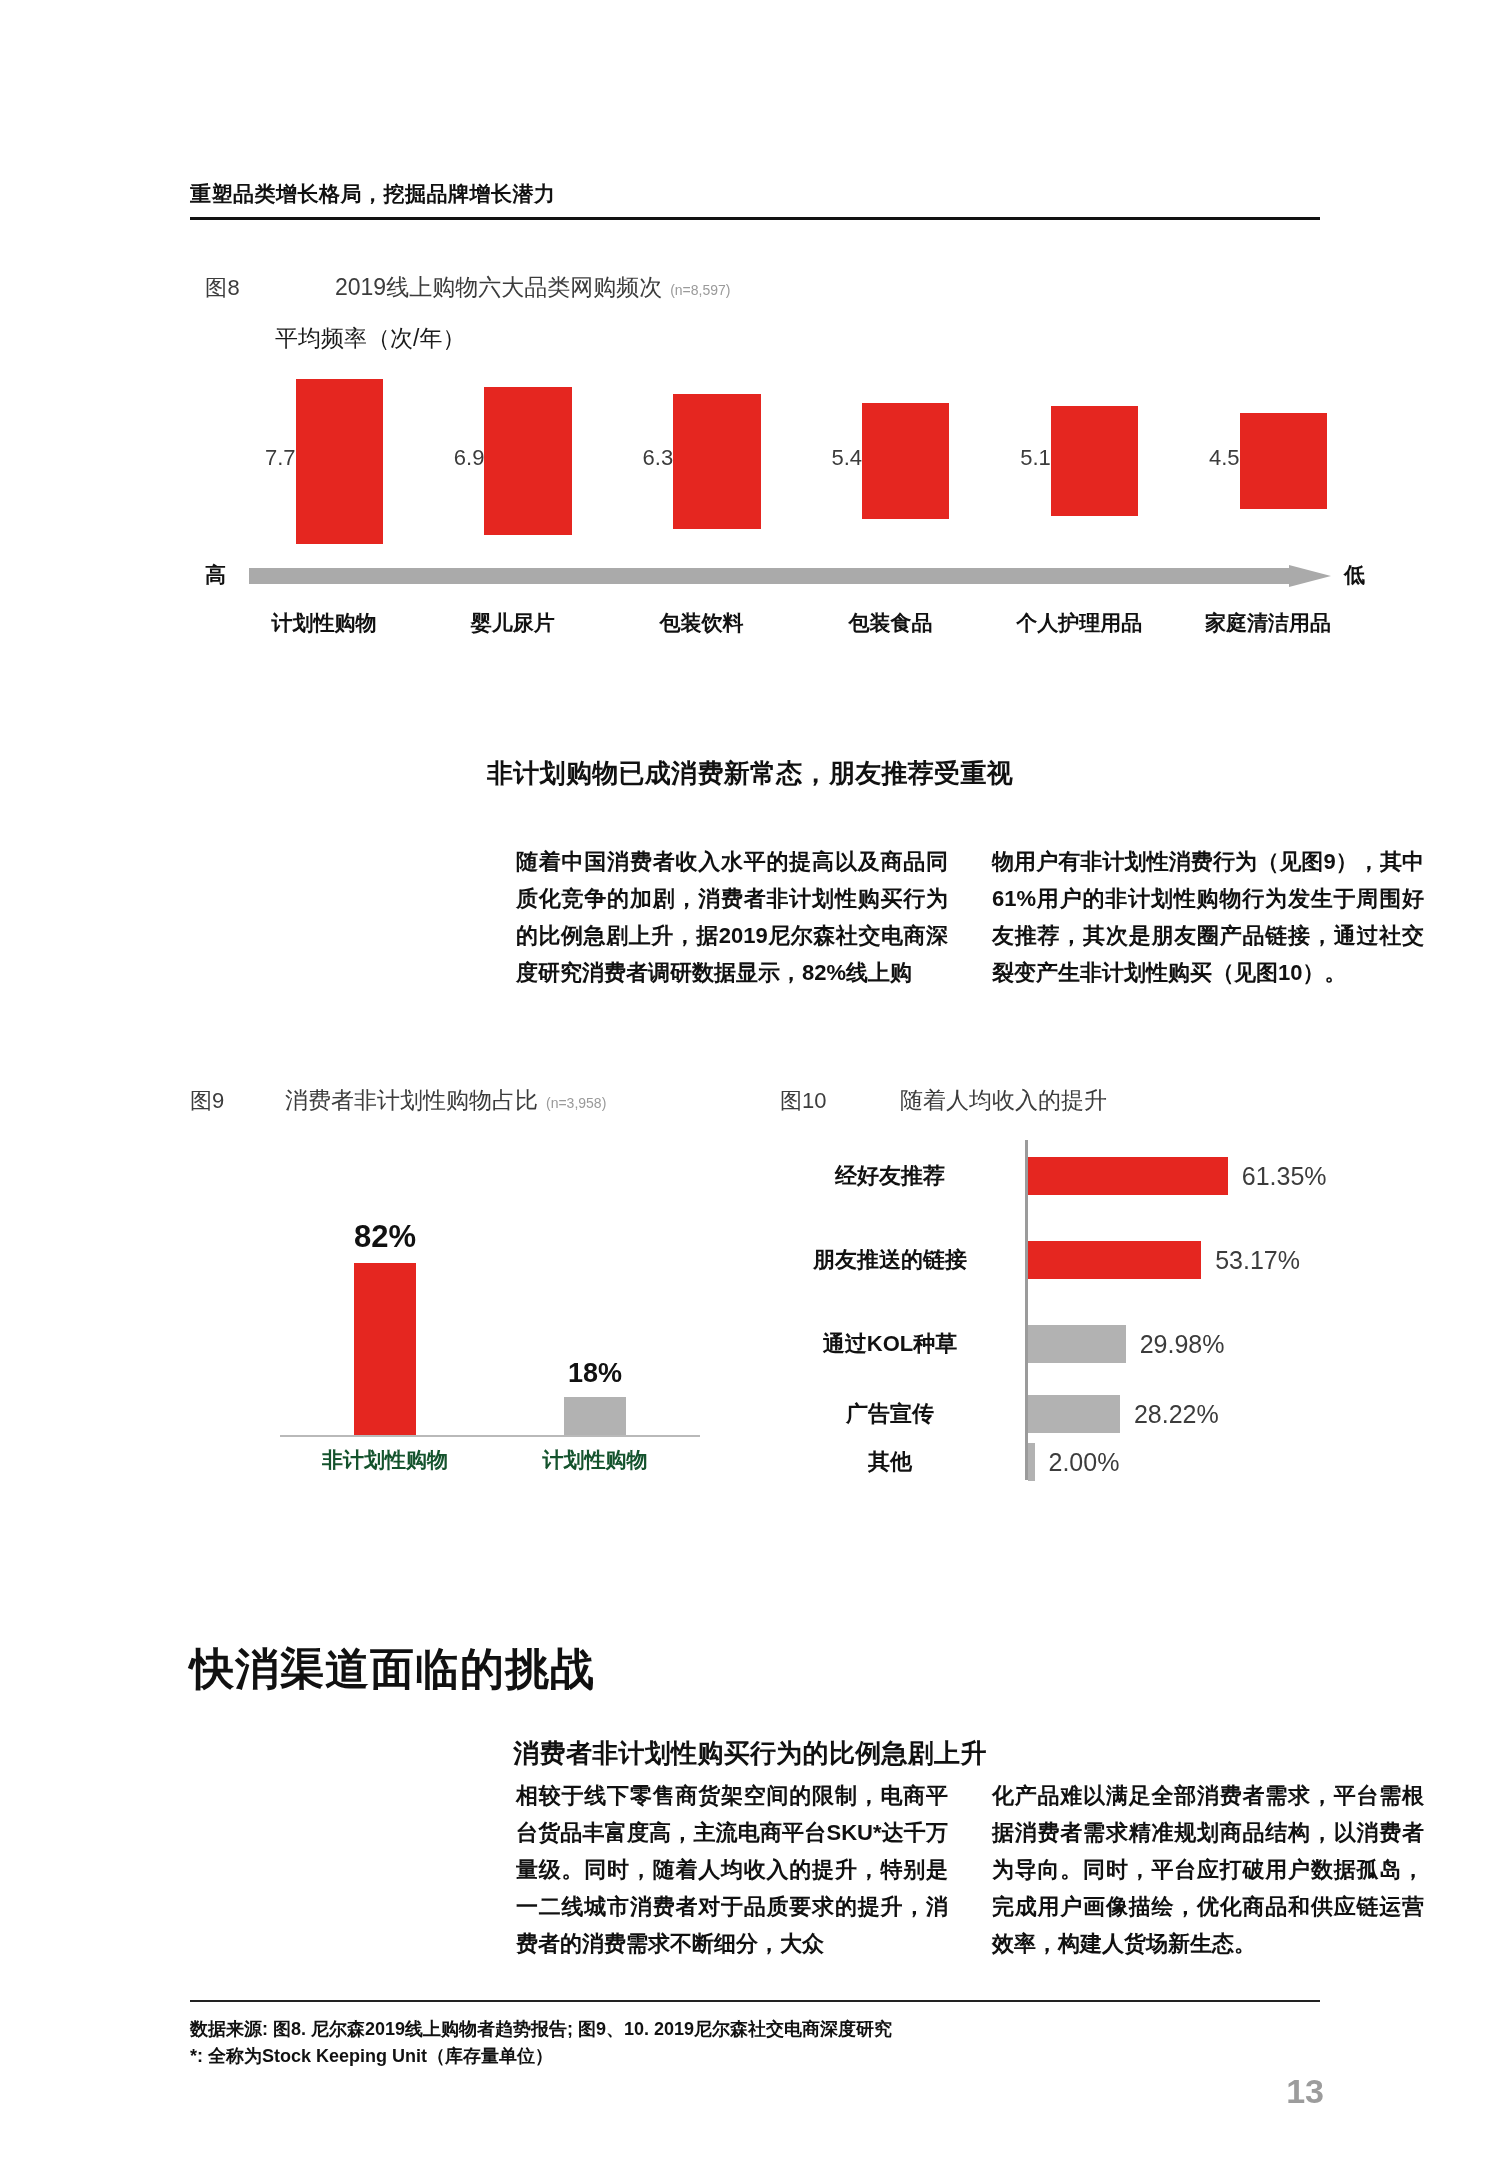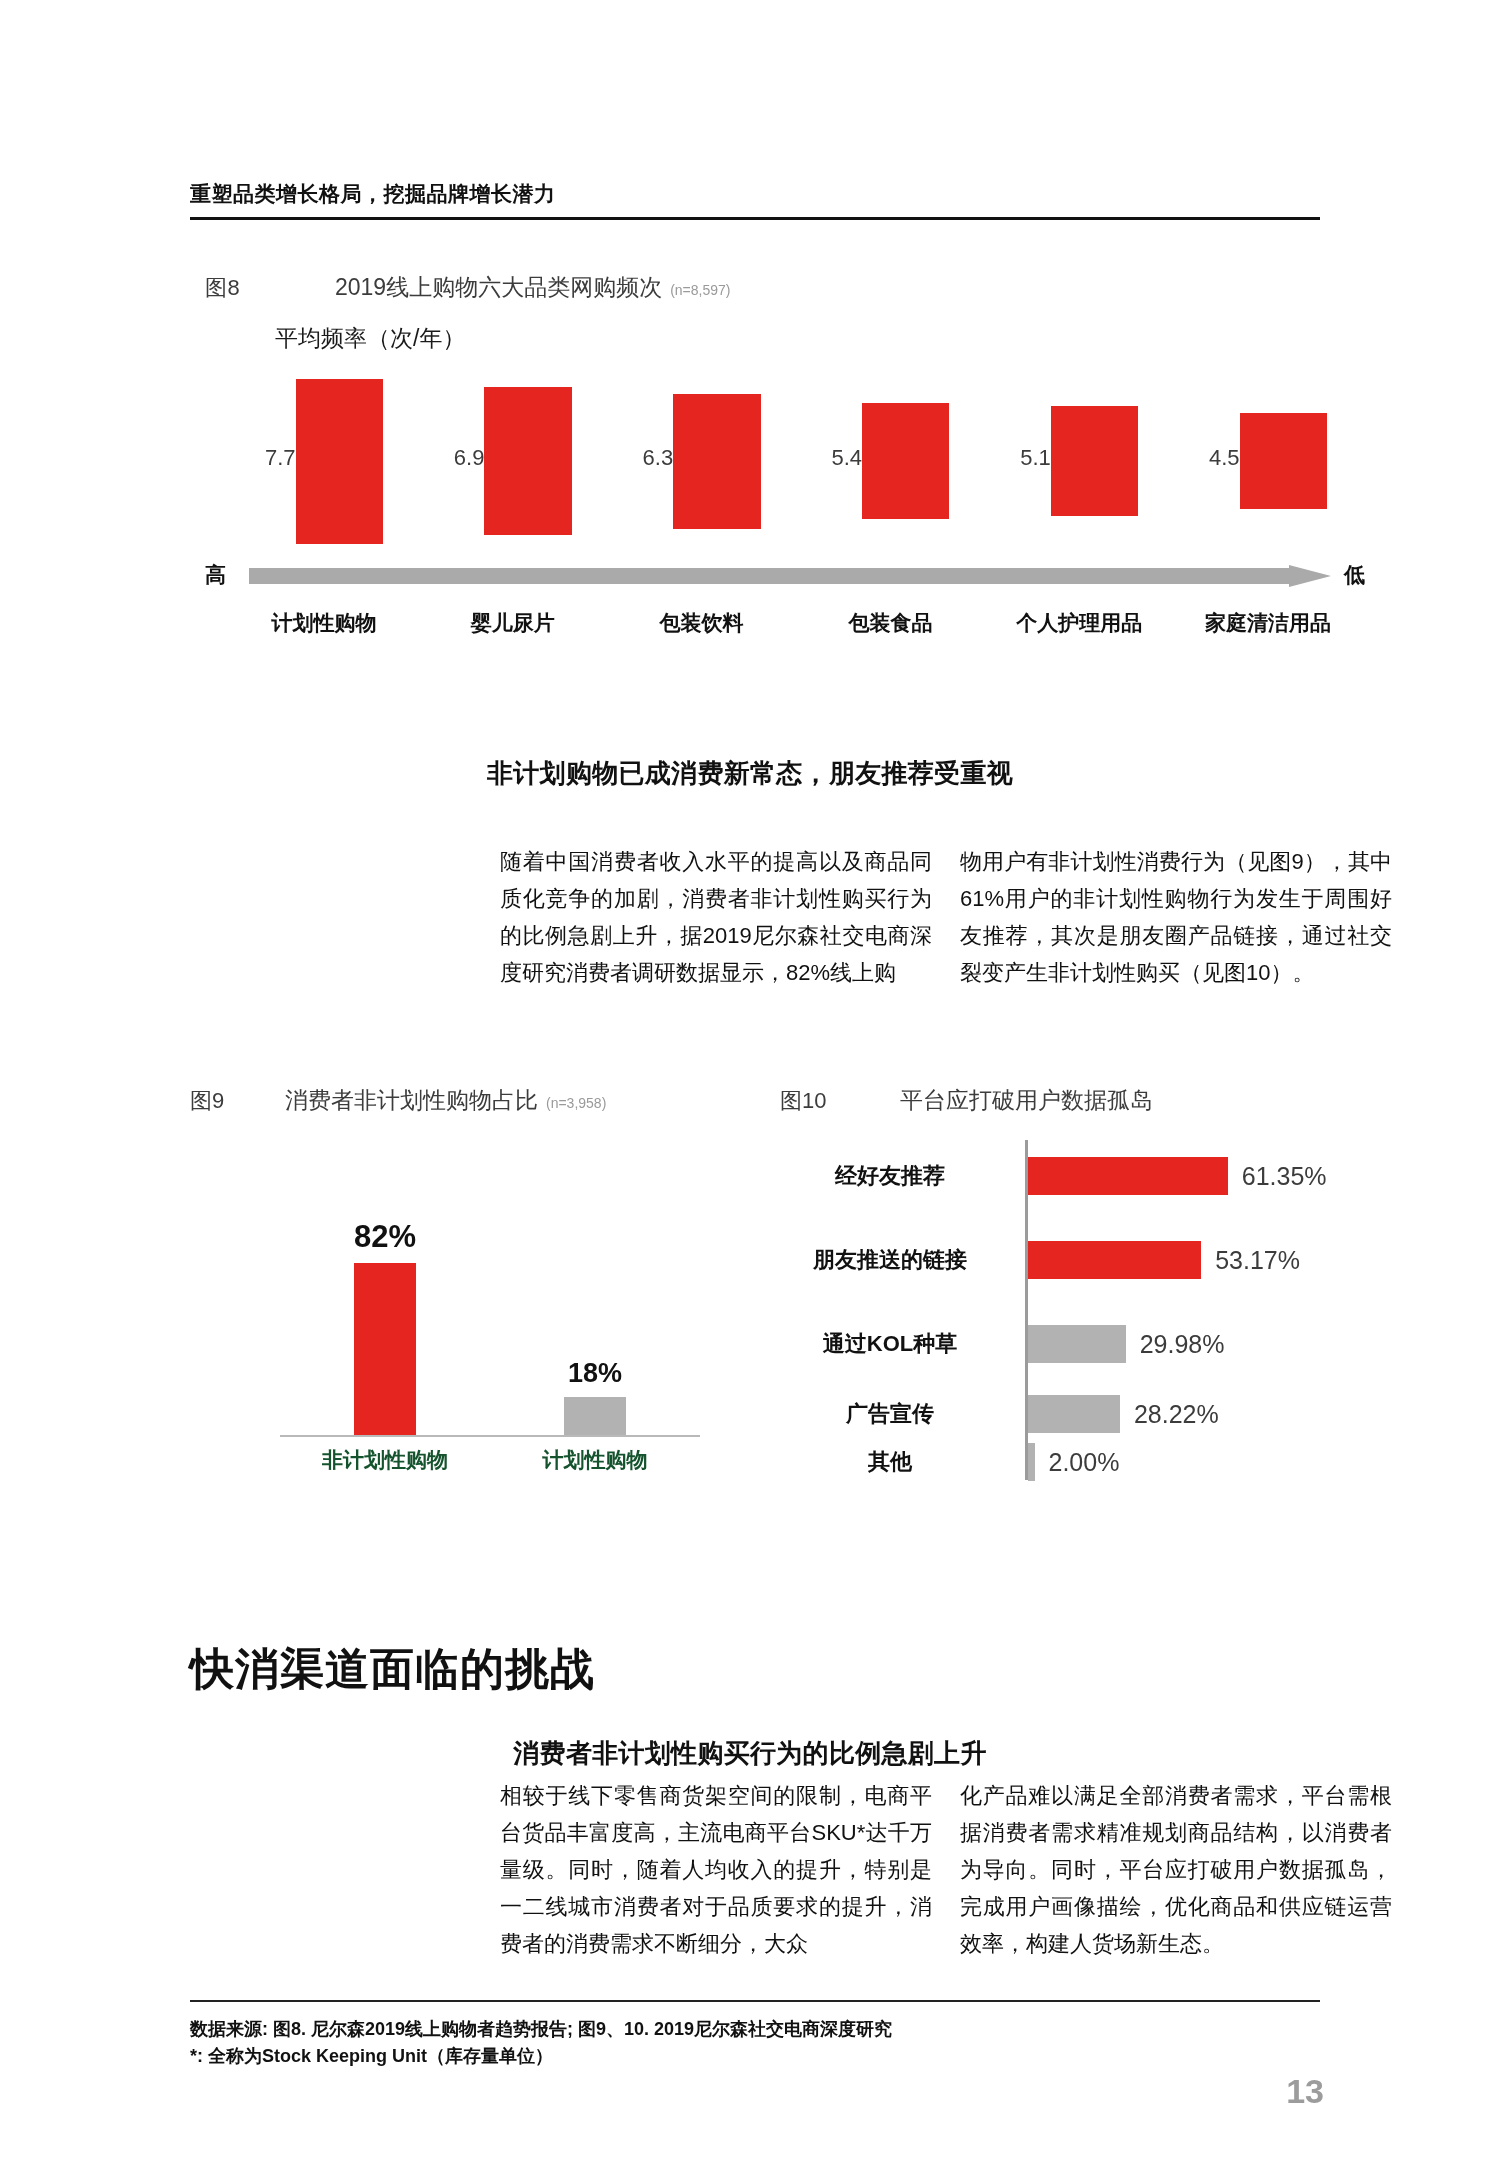--- a/index.html
+++ b/index.html
@@ -178,22 +178,23 @@
   .body-cols {
     position: absolute;
     display: flex;
     gap: 28px;
   }
   .body-col {
     width: 432px;
     font-size: 22px;
     line-height: 1.68;
     color: #111111;
-    font-weight: 400;
+    font-weight: 700;
     text-align: justify;
+    margin-left: 16px;
   }
   #body-1 { left: 500px; top: 844px; }
   #body-2 { left: 500px; top: 1778px; }
 
   
   #figure9-caption {
     position: absolute;
     left: 190px;
     top: 1085px;
   }
@@ -448,21 +449,21 @@
       </div>
     <div class="axis9-line"></div>
     <div class="cats9" id="fig9-cats">
         <div class="cat9">非计划性购物</div>
         <div class="cat9">计划性购物</div>
       </div>
   </div>
 
   <div class="fig-caption" id="figure10-caption">
     <span class="fig-num">图10</span>
-    <span class="fig-title">平台应打破用户数据孤岛</span>
+    <span class="fig-title">随着人均收入的提升</span>
   </div>
 
   <div id="figure10">
     <div class="h10-rows" id="fig10-rows">
         <div class="h10-row" style="top: 14px;">
           <div class="h10-label">经好友推荐</div>
           <div class="h10-bar" style="width: 199.826px; background: rgb(229, 38, 32);"></div>
           <div class="h10-value" style="left: 471.826px;">61.35%</div>
         </div>
         <div class="h10-row" style="top: 98px;">

